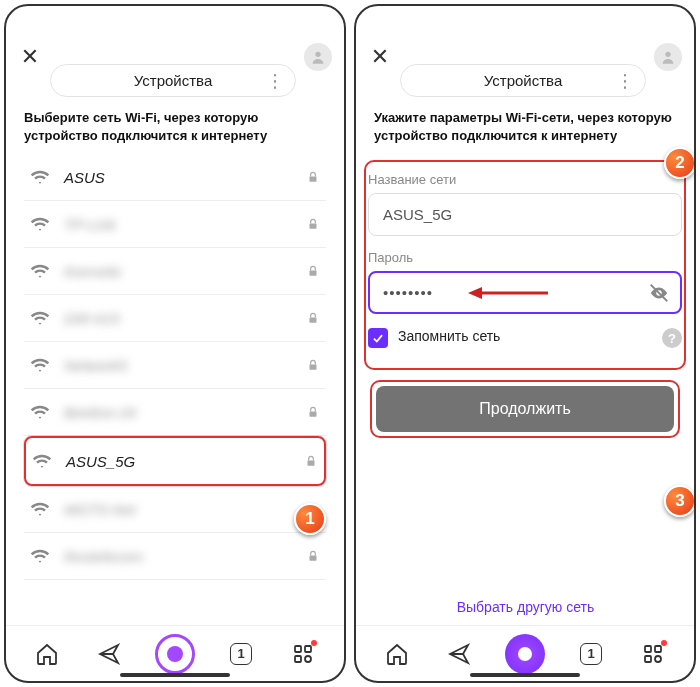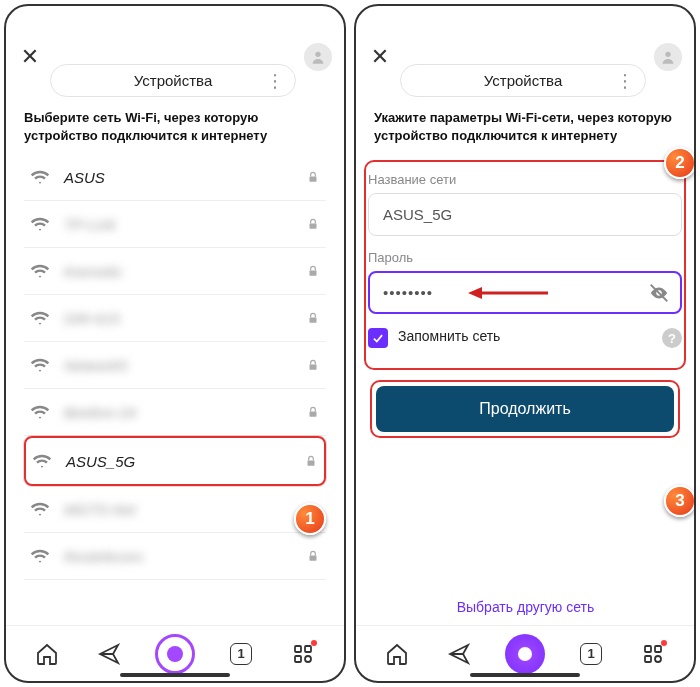--- a/index.html
+++ b/index.html
@@ -74,21 +74,21 @@
   }
   .checkbox-row { display: flex; align-items: flex-start; gap: 10px; margin-bottom: 14px; }
   .checkbox {
     width: 20px; height: 20px; background: #6b2eff; border-radius: 4px;
     display: flex; align-items: center; justify-content: center;
   }
   .checkbox svg { width: 14px; height: 14px; stroke: #fff; stroke-width: 3; fill: none; }
   .checkbox-label { flex: 1; font-size: 14px; color: #222; }
   .help-icon { width: 20px; height: 20px; border-radius: 50%; background: #ccc; color: #fff; font-size: 13px; font-weight: 700; display: flex; align-items: center; justify-content: center; }
   .primary-btn {
-    width: 100%; background: #0c4a6e; color: #fff; border: none;
+    width: 100%; background: #737373; color: #fff; border: none;
     border-radius: 8px; padding: 14px; font-size: 16px; font-weight: 500;
     cursor: pointer;
   }
   .other-network {
     position: absolute; bottom: 10px; left: 1px; right: 0;
     text-align: center; font-size: 14px; color: #6b2eff;
   }
   
   .bottom-nav {
     height: 56px; border-top: 1px solid #eee;

